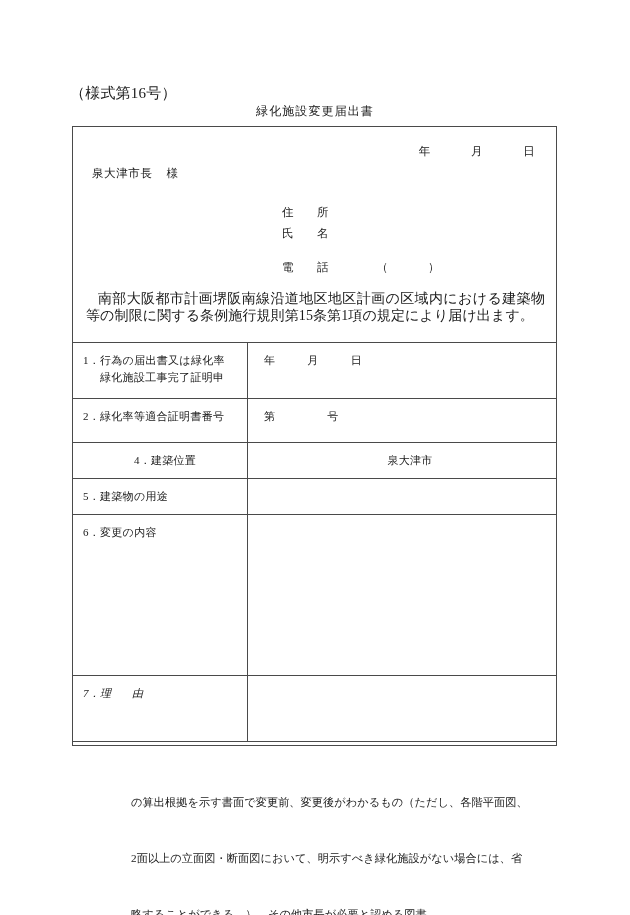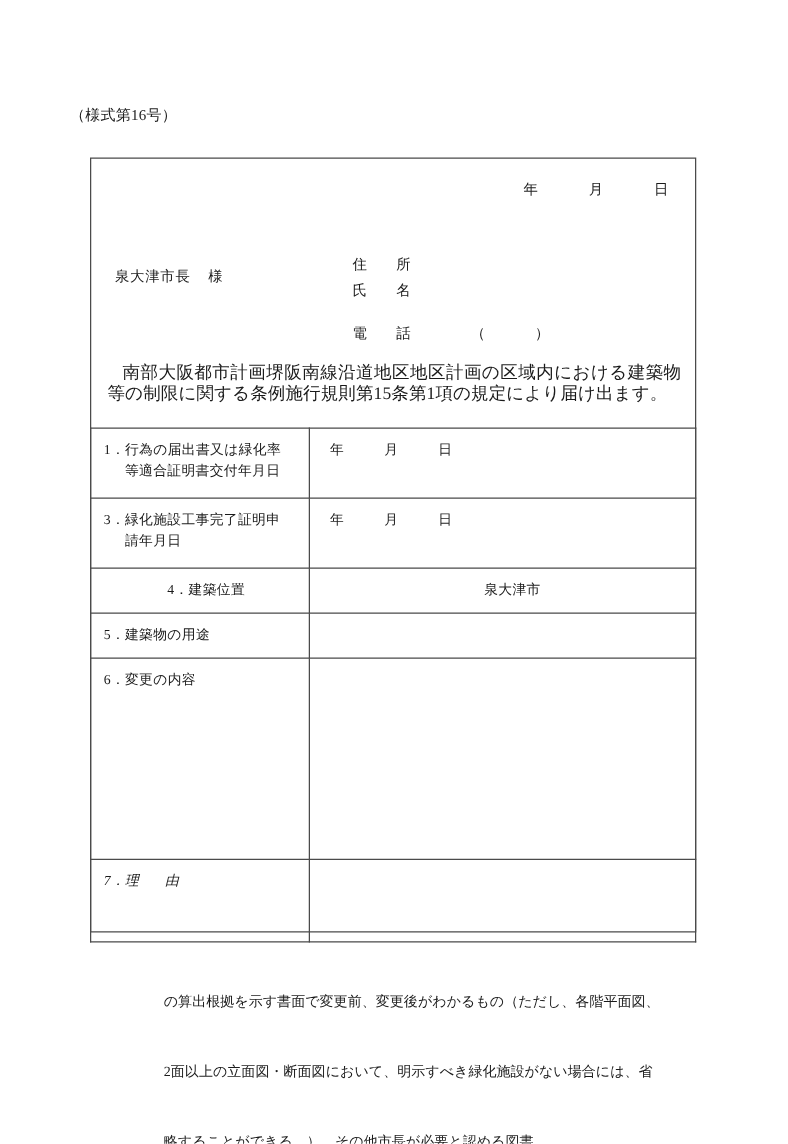--- a/index.html
+++ b/index.html
@@ -20,23 +20,23 @@
   .page {
     position: absolute;
     inset: 0;
     width: 630px;
     height: 915px;
   }
 
   
   .form-number {
     position: absolute;
-    left: 56px;
+    left: 70px;
     top: 84px;
-    font-size: 12px;
+    font-size: 15px;
     letter-spacing: 0.2px;
     white-space: nowrap;
   }
 
   
   .doc-title {
     position: absolute;
     left: 0;
     top: 103px;
     width: 630px;
@@ -77,21 +77,20 @@
   .date-line span { display: inline-block; }
   .gap-lg { width: 34px; }
 
   .addressee {
     position: absolute;
     left: 20px;
     top: 40px;
     font-size: 11.5px;
     letter-spacing: 0.6px;
     white-space: nowrap;
-    margin-top: 48px;
   }
   .addressee .honorific { margin-left: 14px; }
 
   .applicant {
     position: absolute;
     left: 210px;
     top: 76px;
     font-size: 11.5px;
     line-height: 21px;
   }
@@ -201,20 +200,21 @@
     margin-right: 0px;
   }
 </style>
 </head>
 <body>
 
 <div class="page">
 
   <div class="form-number">（様式第16号）</div>
 
+  <div class="doc-title">緑化施設変更届出書</div>
 
   <div class="form-frame"></div>
 
   <div class="header-block">
 
     <div class="date-line">
       <span>年</span>
       <span class="gap-lg"></span>
       <span>月</span>
       <span class="gap-lg"></span>
@@ -239,41 +239,40 @@
     </div>
 
     <div class="statement">南部大阪都市計画堺阪南線沿道地区地区計画の区域内における建築物等の制限に関する条例施行規則第15条第1項の規定により届け出ます。</div>
   </div>
 
   <table class="form-table">
     <tbody>
       <tr class="row-1">
         <td class="label-cell">
           <span class="num">1．</span><span>行為の届出書又は緑化率</span><br>
-          <span class="indent">等適合証明書交付年月日</span>
+          <span class="indent">緑化施設工事完了証明申</span>
         </td>
         <td class="value-cell">
           <span class="date-fields">
             <span>年</span><span class="dgap"></span><span>月</span><span class="dgap"></span><span>日</span>
           </span>
         </td>
       </tr>
 
-
-      <tr class="row-3">
-        <td class="label-cell">
-          <span class="num">3．</span><span>緑化施設工事完了証明申</span><br>
-          <span class="indent">請年月日</span>
+      <tr class="row-2">
+        <td class="label-cell">
+          <span class="num">2．</span><span>緑化率等適合証明書番号</span>
         </td>
         <td class="value-cell">
-          <span class="date-fields">
-            <span>年</span><span class="dgap"></span><span>月</span><span class="dgap"></span><span>日</span>
+          <span class="num-fields">
+            <span>第</span><span class="ngap"></span><span>号</span>
           </span>
         </td>
       </tr>
+
 
       <tr class="row-4">
         <td class="label-cell">
           <span class="num">4．</span><span>建築位置</span>
         </td>
         <td class="value-cell plain-value">
           <span>泉大津市</span>
         </td>
       </tr>
 

